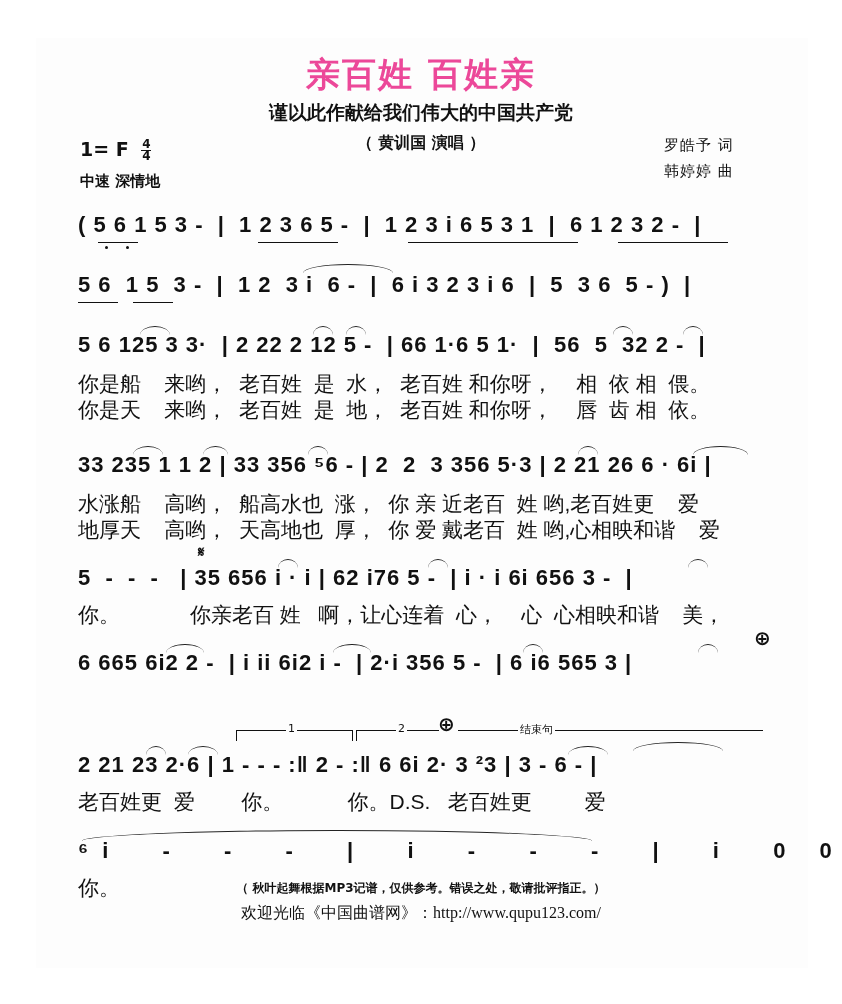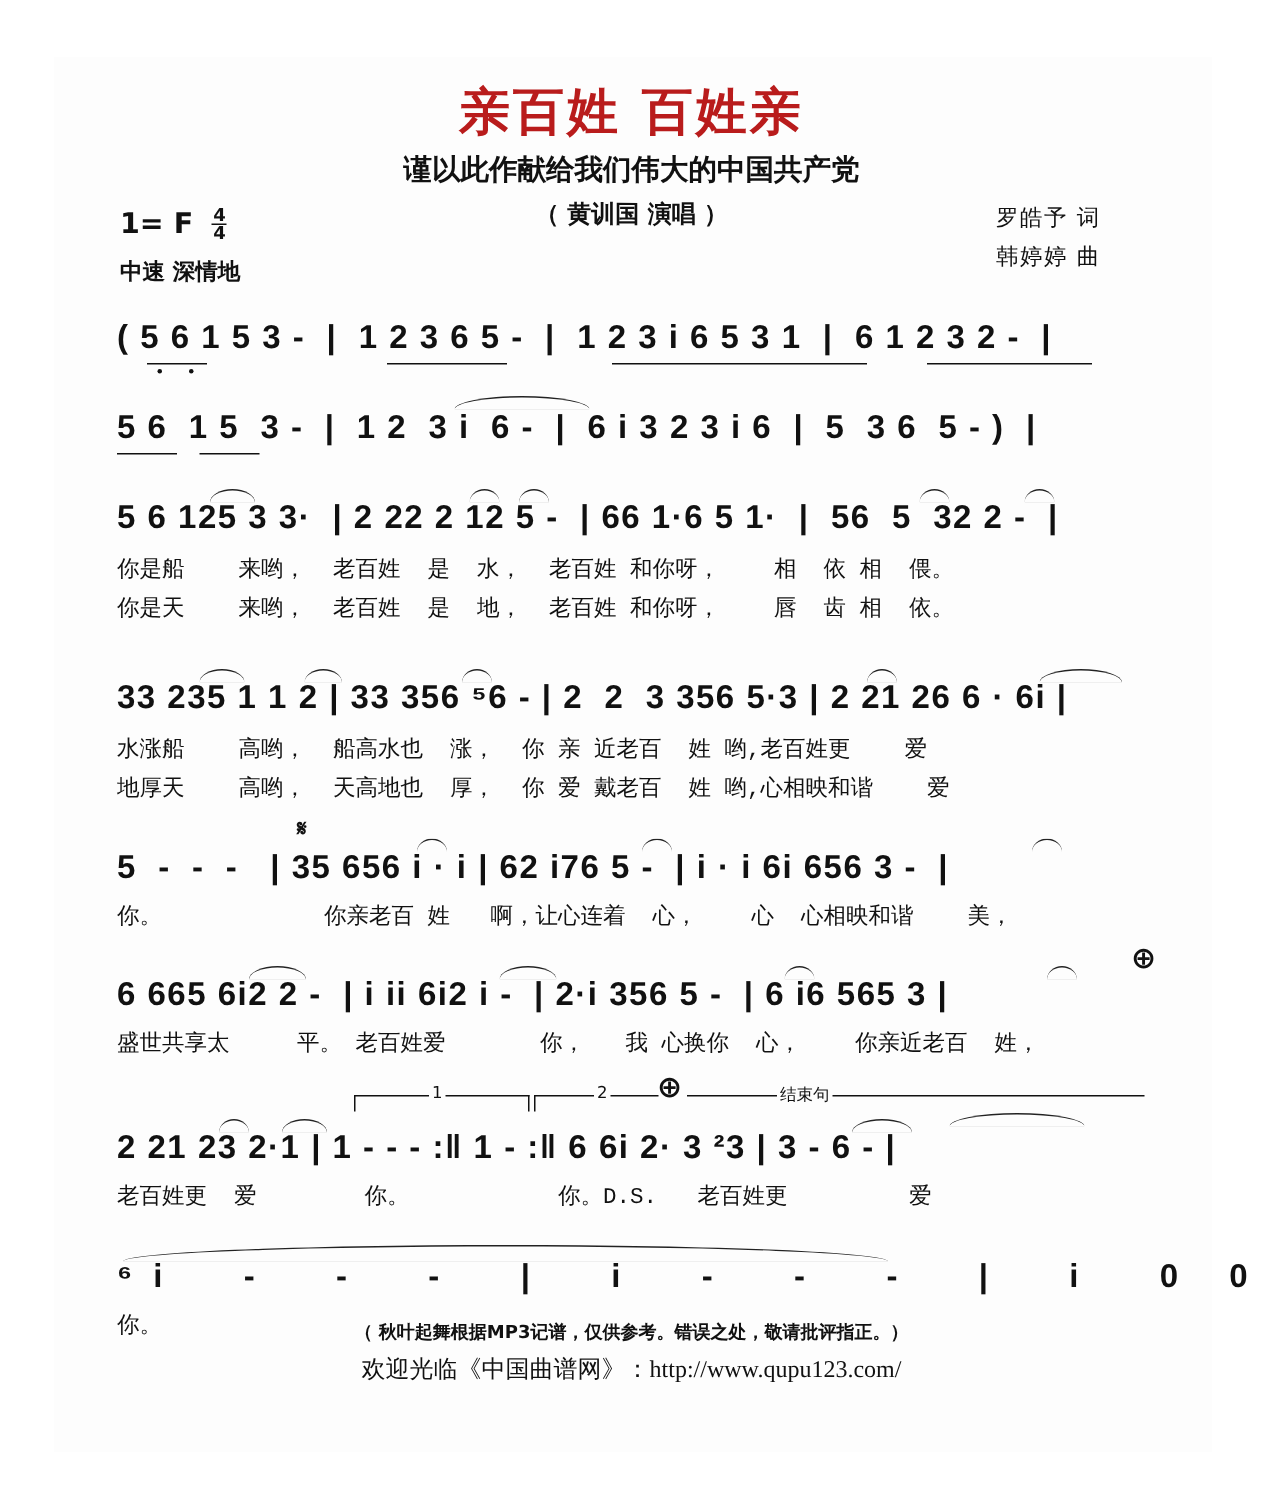--- a/index.html
+++ b/index.html
@@ -7,40 +7,40 @@
     width: 842px; height: 1004px; background: #ffffff; position: relative; overflow: hidden;
     font-family: "DejaVu Sans", sans-serif; color: #111;
   }
   .page {
     position: absolute; left: 36px; top: 38px; width: 772px; height: 930px;
     background: #fdfdfd;
   }
   .abs { position: absolute; white-space: nowrap; }
   .title {
     left: 0; width: 842px; top: 52px; text-align: center;
-    font-size: 34px; font-weight: bold; color: #b91c1c; letter-spacing: 2px;
+    font-size: 34px; font-weight: bold; color: #ec4899; letter-spacing: 2px;
   }
   .subtitle {
     left: 0; width: 842px; top: 100px; text-align: center;
     font-size: 19px; font-weight: bold; color: #111;
   }
   .singer { left: 0; width: 842px; top: 133px; text-align: center; font-size: 16px; font-weight: bold; }
   .key { left: 80px; top: 138px; font-size: 19px; font-weight: bold; }
   .ts { display: inline-flex; flex-direction: column; align-items: center; vertical-align: middle; font-size: 12px; line-height: 11px; margin-left: 6px; }
   .ts .bar { width: 10px; border-top: 1.5px solid #111; }
   .tempo { left: 80px; top: 172px; font-size: 15px; font-weight: bold; }
   .credit { left: 664px; font-size: 15px; font-weight: normal; letter-spacing: 1px; }
 
   .row { position: absolute; left: 78px; width: 700px; height: 40px; }
   .notes {
     position: absolute; left: 0; top: 0; font-family: "Liberation Sans", sans-serif;
     font-weight: bold; font-size: 22px; letter-spacing: 1px; white-space: pre;
   }
   .lyric {
-    position: absolute; font-family: Liberation Mono, monospace; font-size: 15px; white-space: pre;
+    position: absolute; font-family: Liberation Sans, sans-serif; font-size: 21px; white-space: pre;
   }
   .uline { position: absolute; border-top: 1.8px solid #111; }
   .dot { position: absolute; width: 3px; height: 3px; border-radius: 50%; background: #111; }
   .slur { position: absolute; border-top: 1.6px solid #222; border-radius: 50% 50% 0 0 / 100% 100% 0 0; height: 8px; }
   .volta { position: absolute; border-top: 1.3px solid #111; height: 10px; }
   .volta-l { border-left: 1.3px solid #111; }
   .volta-r { border-right: 1.3px solid #111; }
   .volta-label { position: absolute; font-size: 11px; background: #fdfdfd; padding: 0 2px; }
   .coda { position: absolute; font-size: 20px; line-height: 20px; font-weight: bold; }
   .segno { position: absolute; font-size: 15px; font-weight: bold; }
@@ -116,32 +116,31 @@
   <div class="lyric" style="left:0;top:36px">你。            你亲老百 姓   啊，让心连着  心，    心  心相映和谐    美，</div>
 </div>
 
 <div class="row" style="top:650px">
   <div class="notes">6 665 6i2 2 -  | i ii 6i2 i -  | 2·i 356 5 -  | 6 i6 565 3 |</div>
   <div class="slur" style="left:88px;top:-6px;width:38px"></div>
   <div class="slur" style="left:255px;top:-6px;width:38px"></div>
   <div class="slur" style="left:445px;top:-6px;width:20px"></div>
   <div class="slur" style="left:620px;top:-6px;width:20px"></div>
   <div class="coda" style="left:676px;top:-22px">⊕</div>
-  <div class="lyric" style="left:0;top:36px">盛世共享太     平。 老百姓爱       你，   我 心换你  心，    你亲近老百  姓，</div>
 </div>
 
 <div class="row" style="top:752px">
   <div class="volta volta-l volta-r" style="left:158px;top:-22px;width:115px"></div>
   <div class="volta-label" style="left:208px;top:-30px">1</div>
   <div class="volta volta-l" style="left:278px;top:-22px;width:82px"></div>
   <div class="volta-label" style="left:318px;top:-30px">2</div>
   <div class="coda" style="left:360px;top:-38px">⊕</div>
   <div class="volta" style="left:380px;top:-22px;width:305px;height:0"></div>
   <div class="volta-label" style="left:440px;top:-30px;font-weight:normal">结束句</div>
-  <div class="notes">2 21 23 2·1 | 1 - - - :‖ 1 - :‖ 6 6i 2· 3 ²3 | 3 - 6 - |</div>
+  <div class="notes">2 21 23 2·6 | 1 - - - :‖ 2 - :‖ 6 6i 2· 3 ²3 | 3 - 6 - |</div>
   <div class="slur" style="left:68px;top:-6px;width:20px"></div>
   <div class="slur" style="left:110px;top:-6px;width:30px"></div>
   <div class="slur" style="left:490px;top:-6px;width:40px"></div>
   <div class="slur" style="left:555px;top:-10px;width:90px"></div>
   <div class="lyric" style="left:0;top:36px">老百姓更  爱        你。           你。D.S.   老百姓更         爱</div>
 </div>
 
 <div class="row" style="top:838px">
   <div class="slur" style="left:4px;top:-8px;width:510px;height:10px"></div>
   <div class="notes" style="letter-spacing:14px">⁶i  -  -  -  |  i  -  -  -  |  i  0 0 0 ‖</div>

